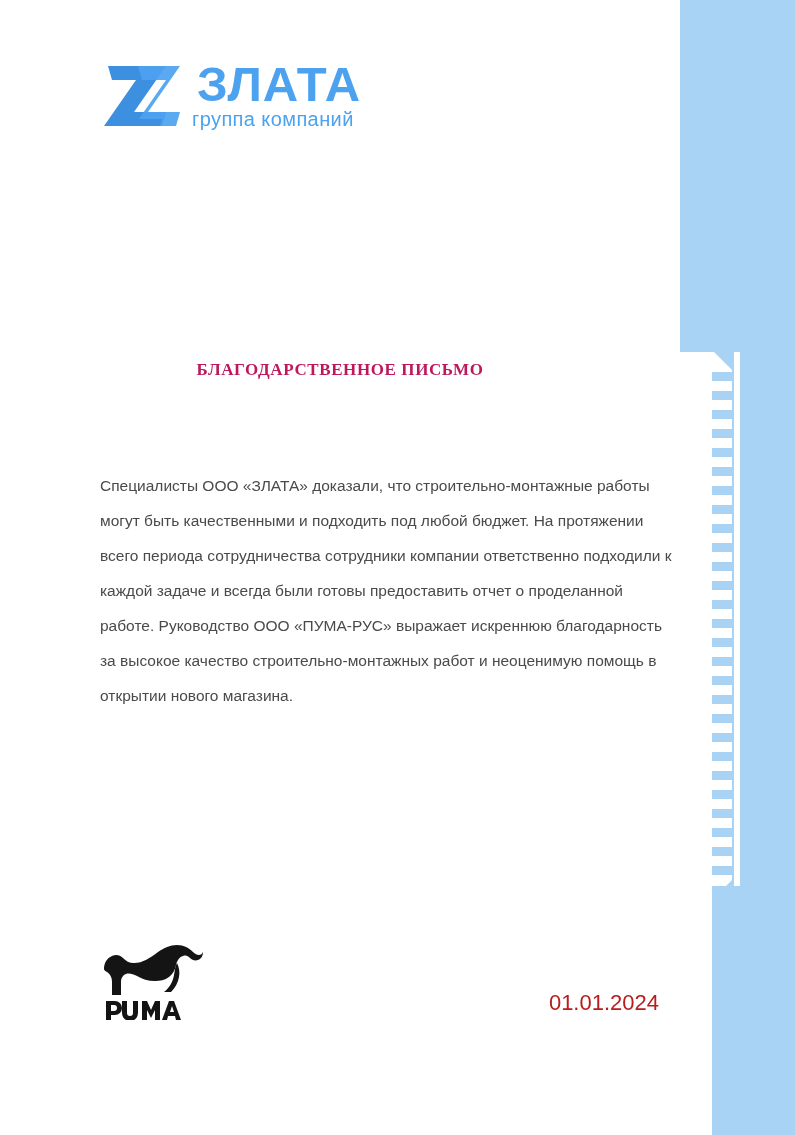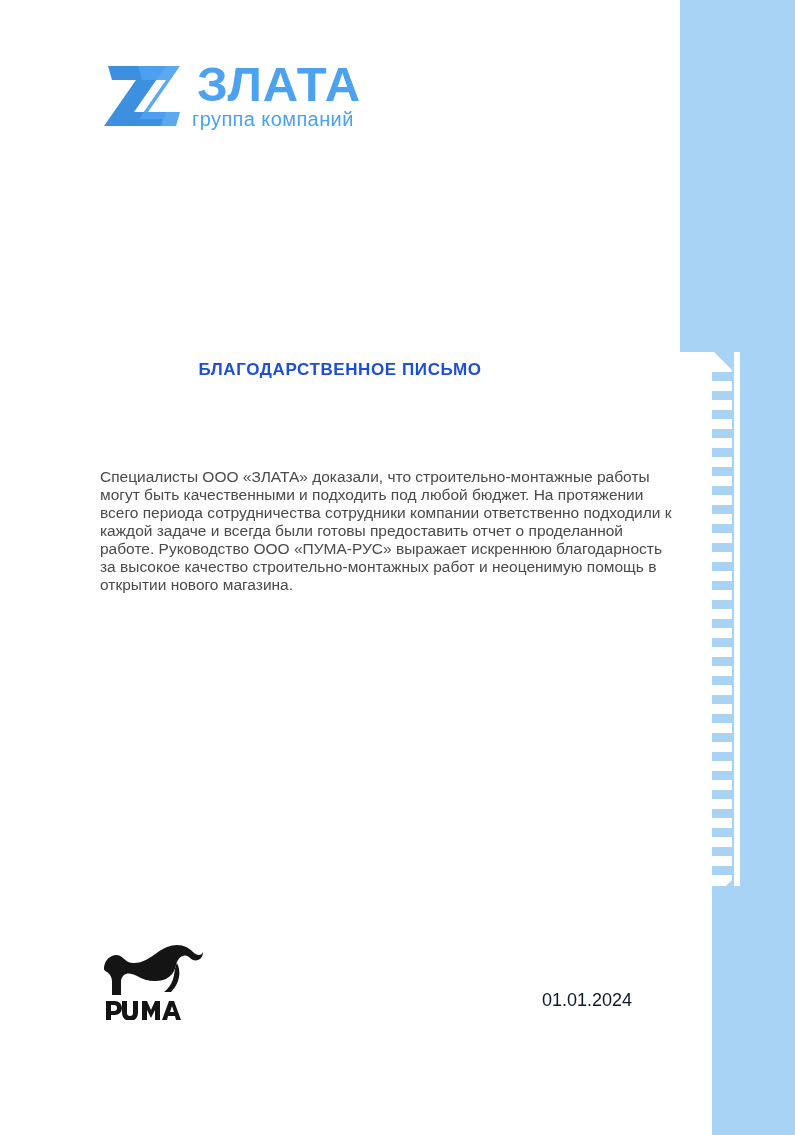--- a/index.html
+++ b/index.html
@@ -63,53 +63,54 @@
   
   .doc-title {
     position: absolute;
     left: 0;
     top: 360px;
     width: 680px;
     text-align: center;
     font-size: 17px;
     font-weight: bold;
     letter-spacing: 0.6px;
-    color: #1d4ed8;
+    color: #be185d;
+    font-family: Liberation Serif, serif;
   }
 
   
   .body-text {
     position: absolute;
     left: 100px;
     top: 468px;
     width: 580px;
     font-size: 15.5px;
-    line-height: 18px;
+    line-height: 35px;
     color: #4a4a4a;
     text-align: left;
   }
 
   
   .puma-block {
     position: absolute;
     left: 98px;
     top: 925px;
     width: 110px;
     height: 95px;
   }
 
   
   .doc-date {
     position: absolute;
-    left: 442px;
+    left: 469px;
     top: 990px;
     width: 190px;
     text-align: right;
-    font-size: 18px;
-    color: #0f172a;
+    font-size: 22px;
+    color: #b91c1c;
   }
 </style>
 </head>
 <body>
 
 <div class="right-band">
   <svg width="115" height="1135" viewBox="0 0 115 1135" xmlns="http://www.w3.org/2000/svg">
 
     <path d="M0 0 H115 V1135 H32 L32 900 L52 880 L52 370 L32 350 L0 350 Z" fill="#a9d3f5"></path>
 

